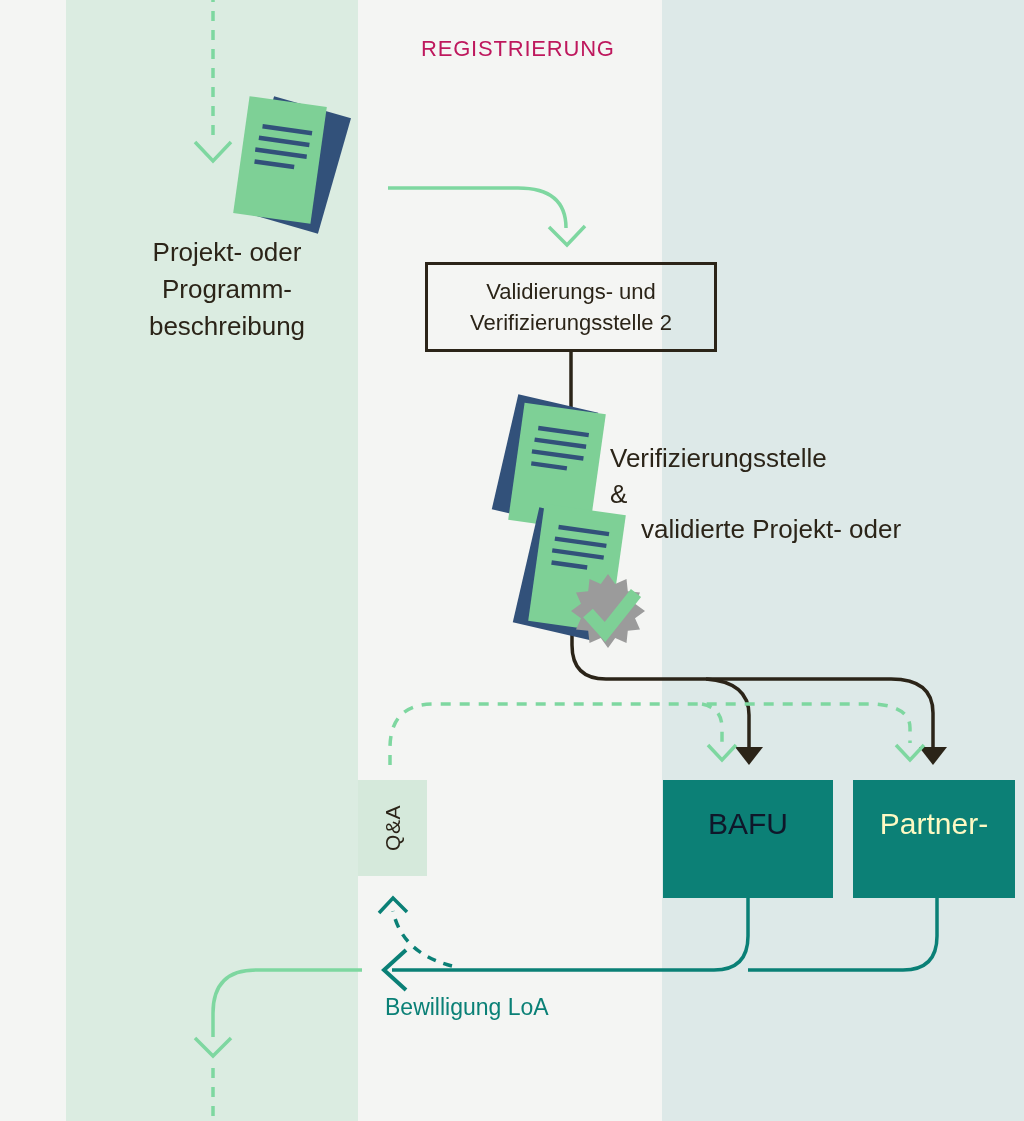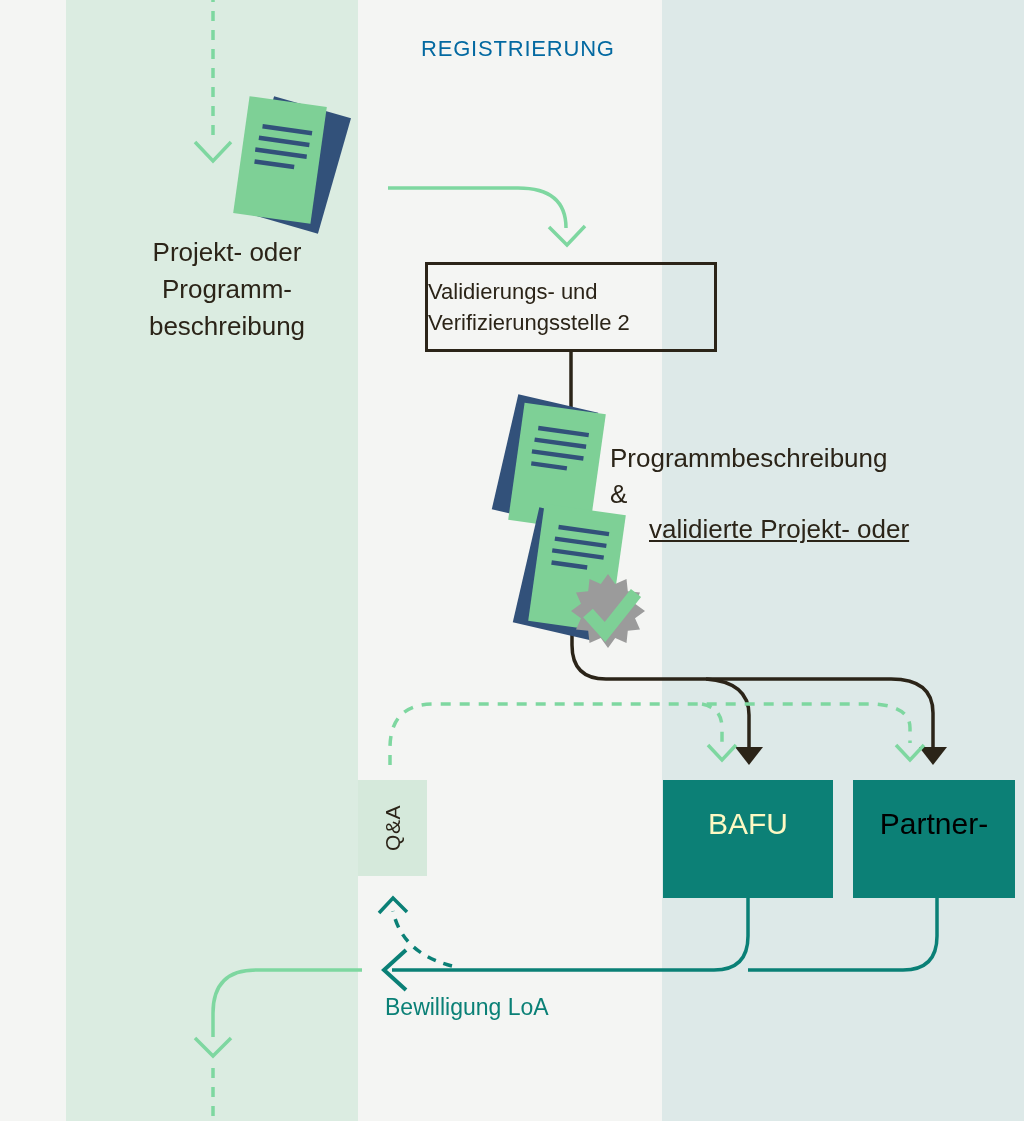--- a/index.html
+++ b/index.html
@@ -12,49 +12,49 @@
     color:#2B2418;
   }
   .col{position:absolute;top:0;height:1121px;}
   #col-green{left:66px;width:292px;background:#DBECE1;}
   #col-blue{left:662px;width:362px;background:#DDE9E8;}
   svg.overlay{position:absolute;left:0;top:0;z-index:2;}
   .txt{position:absolute;z-index:3;white-space:nowrap;}
 
   #phase-label{
     left:421px;top:36px;
-    font-size:22px;font-weight:500;letter-spacing:0.8px;color:#0369a1;
+    font-size:22px;font-weight:500;letter-spacing:0.8px;color:#be185d;
   }
   #madd-label{
     left:102px;top:234px;width:250px;
     text-align:center;font-size:26px;line-height:37px;
   }
   #validator-box{
     position:absolute;z-index:3;
     left:425px;top:262px;width:292px;height:90px;
     box-sizing:border-box;border:3px solid #2B2418;
-    text-align:left;font-size:22px;line-height:31px;
+    text-align:center;font-size:22px;line-height:31px;
     padding-top:11px;
   }
   #result-label{
     left:610px;top:441px;
     font-size:26px;line-height:35.5px;
   }
-  .indent{margin-left:39px;text-decoration:underline;}
+  .indent{margin-left:31px;}
   #bafu-box{
     position:absolute;z-index:3;
     left:663px;top:780px;width:170px;height:118px;
-    background:#0C8076;color:#fef9c3;
+    background:#0C8076;color:#0f172a;
     text-align:center;font-size:30px;line-height:40px;
     box-sizing:border-box;padding-top:24px;
   }
   #partner-box{
     position:absolute;z-index:3;
     left:853px;top:780px;width:162px;height:118px;
-    background:#0C8076;color:#000000;
+    background:#0C8076;color:#fef9c3;
     text-align:center;font-size:30px;line-height:40px;
     box-sizing:border-box;padding-top:24px;
   }
   #qa-box{
     position:absolute;z-index:3;
     left:358px;top:780px;width:69px;height:96px;
     background:#D5E9DB;
     display:flex;align-items:center;justify-content:center;
   }
   #qa-box span{
@@ -176,21 +176,21 @@
     <div>Programm-</div>
     <div>beschreibung</div>
   </div>
 
   <div id="validator-box">
     <div>Validierungs- und</div>
     <div>Verifizierungsstelle 2</div>
   </div>
 
   <div class="txt" id="result-label">
-    <div>Programmbeschreibung</div>
+    <div>Verifizierungsstelle</div>
     <div>&amp;</div>
     <div class="indent">validierte Projekt- oder</div>
   </div>
 
   <div id="bafu-box">
     <div>BAFU</div>
   </div>
 
   <div id="partner-box">
     <div>Partner-</div>

